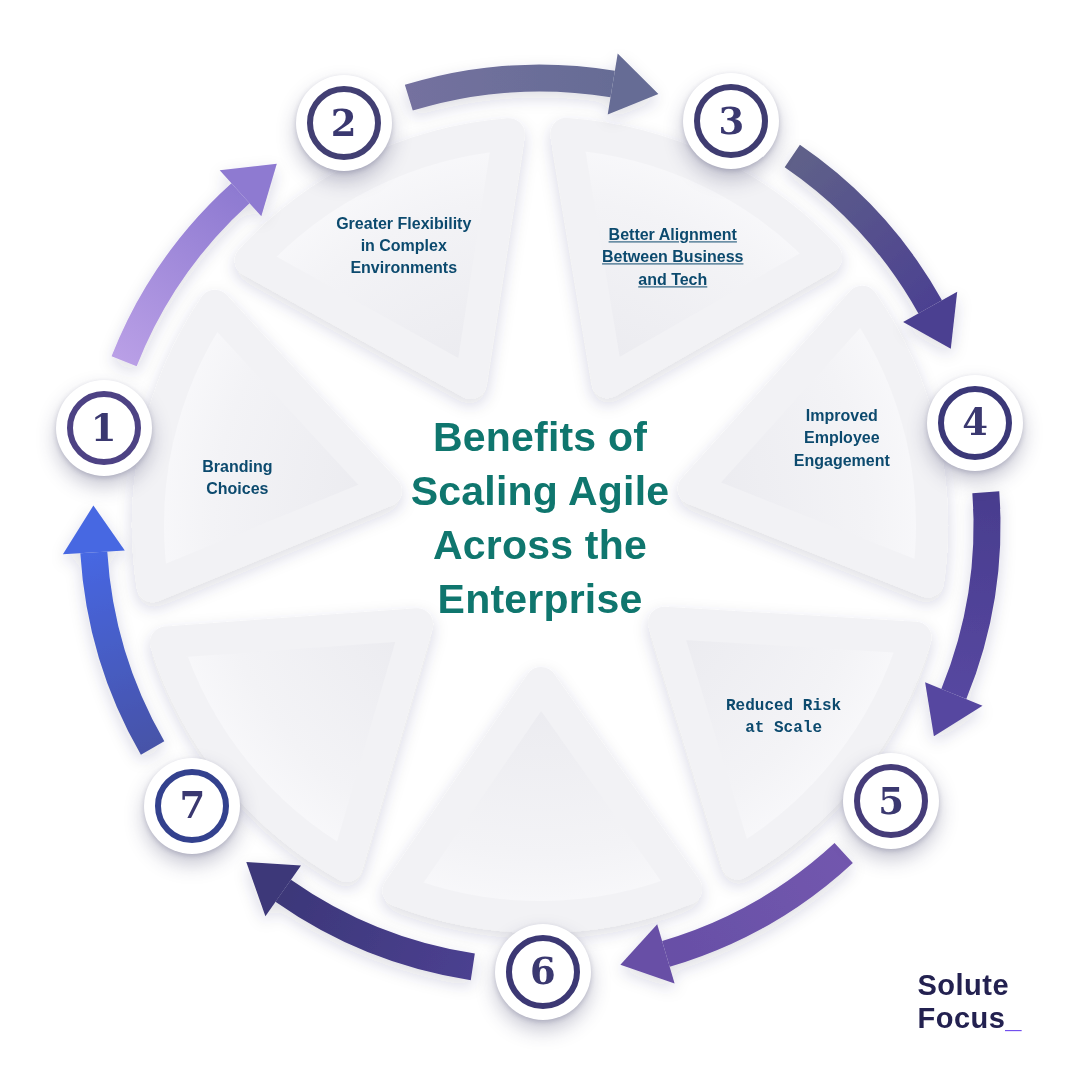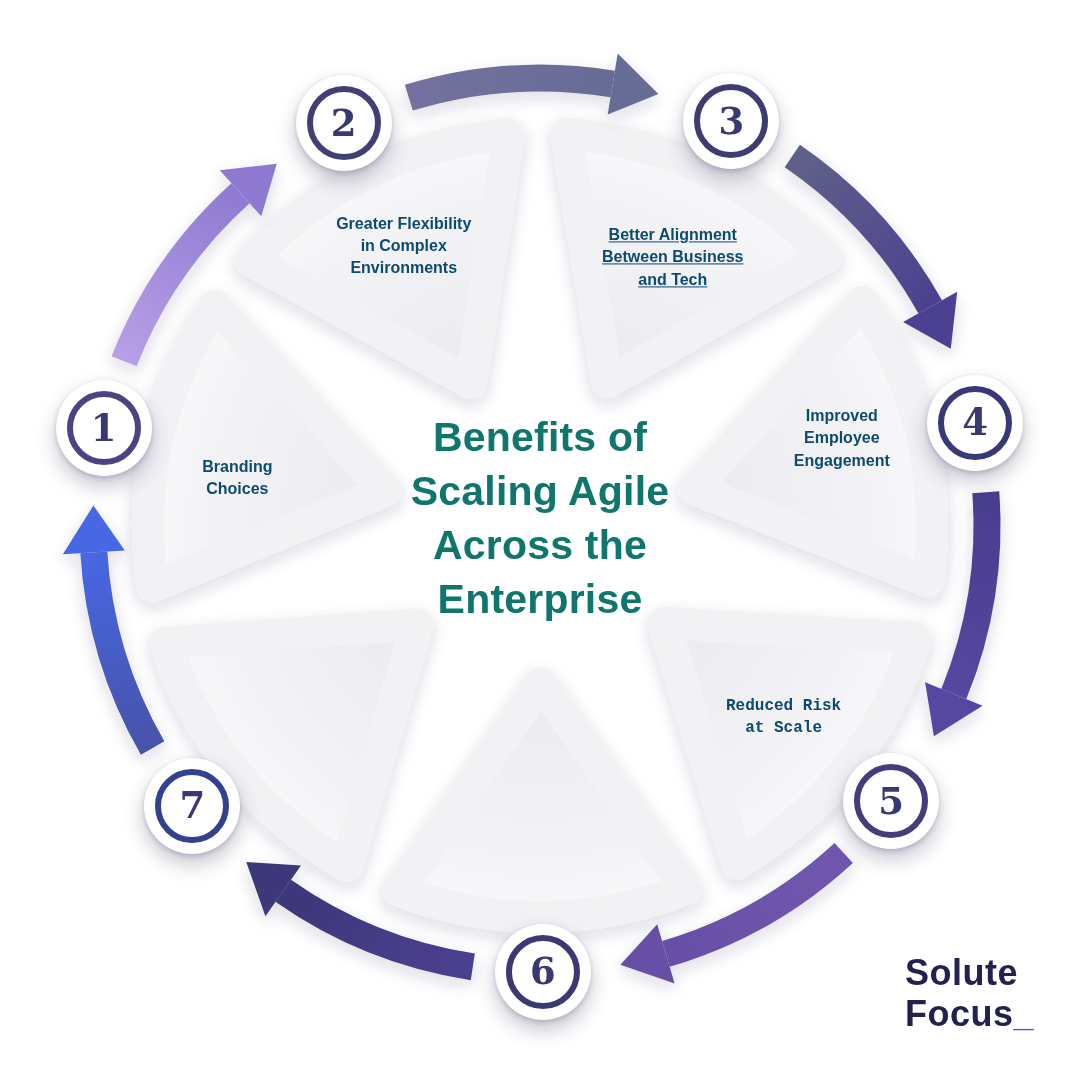--- a/index.html
+++ b/index.html
@@ -25,22 +25,22 @@
   }
   .badge-ring{
     width:74px;height:74px;border-radius:50%;
     border:6px solid #3e3b72;background:#ffffff;
     display:flex;align-items:center;justify-content:center;
   }
   .badge-num{
     font-family:"DejaVu Serif",serif;font-weight:700;font-size:37px;color:#3a3870;line-height:1;
   }
   .logo{
-    position:absolute;right:46px;bottom:46px;
-    font-weight:700;font-size:36px;line-height:1.12;color:#232150;letter-spacing:.5px;
+    position:absolute;right:58px;bottom:46px;
+    font-weight:700;font-size:29px;line-height:1.12;color:#232150;letter-spacing:.5px;
   }
   .logo-underscore{color:#6e4bee}
 </style>
 </head>
 <body>
 
 <div id="stage">
   <svg id="ring-svg" width="1080" height="1080" viewBox="0 0 1080 1080">
       <defs>
         <radialGradient id="petalG" gradientUnits="userSpaceOnUse" cx="540" cy="525" r="420">

